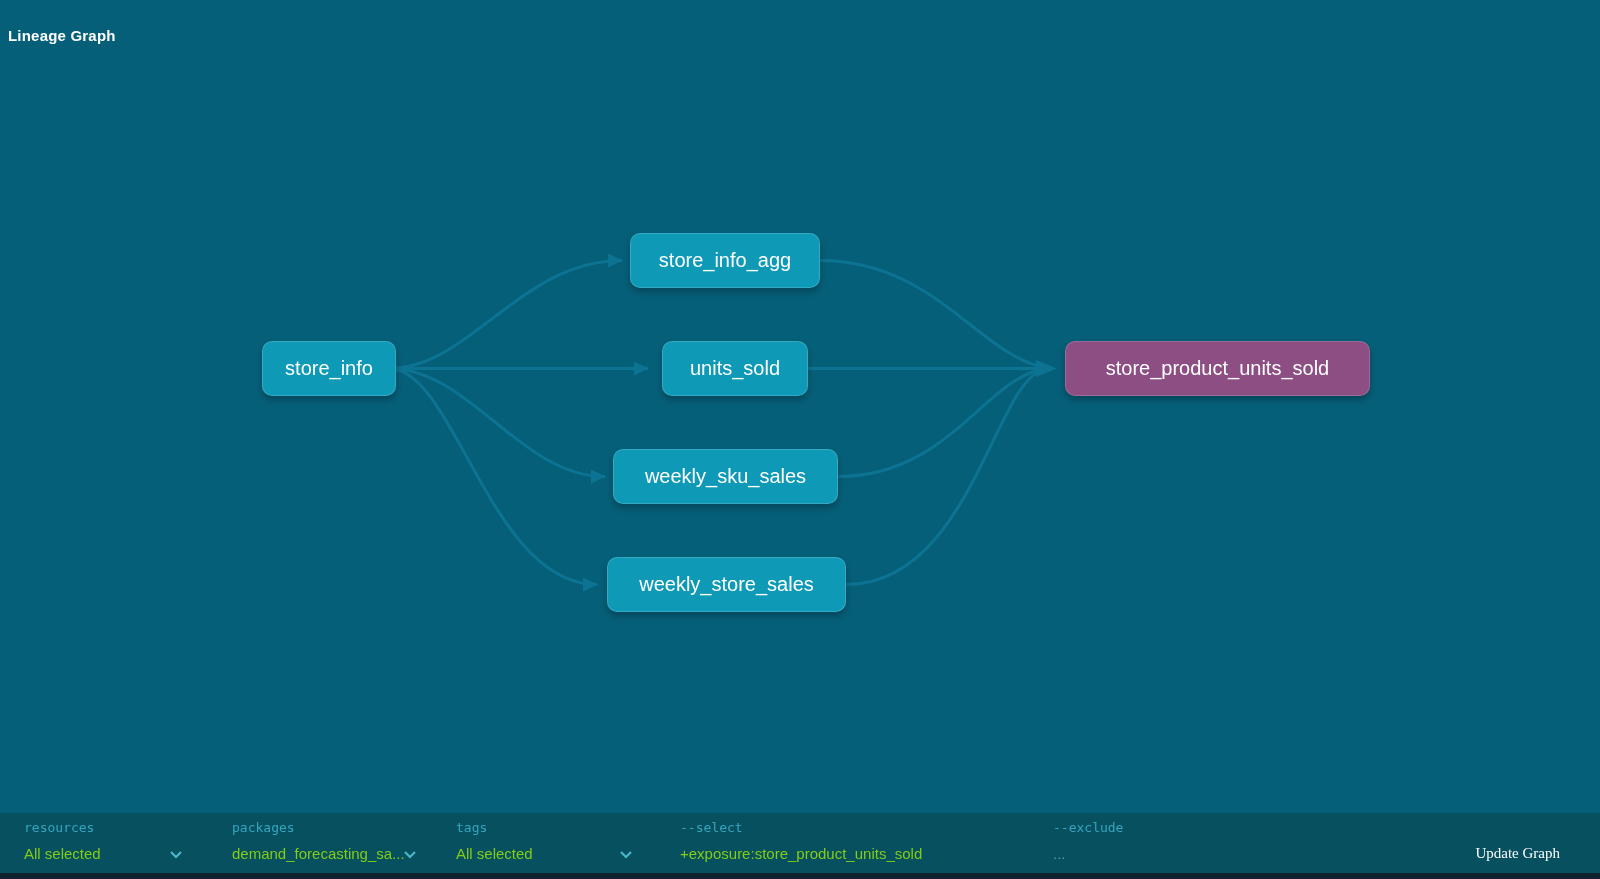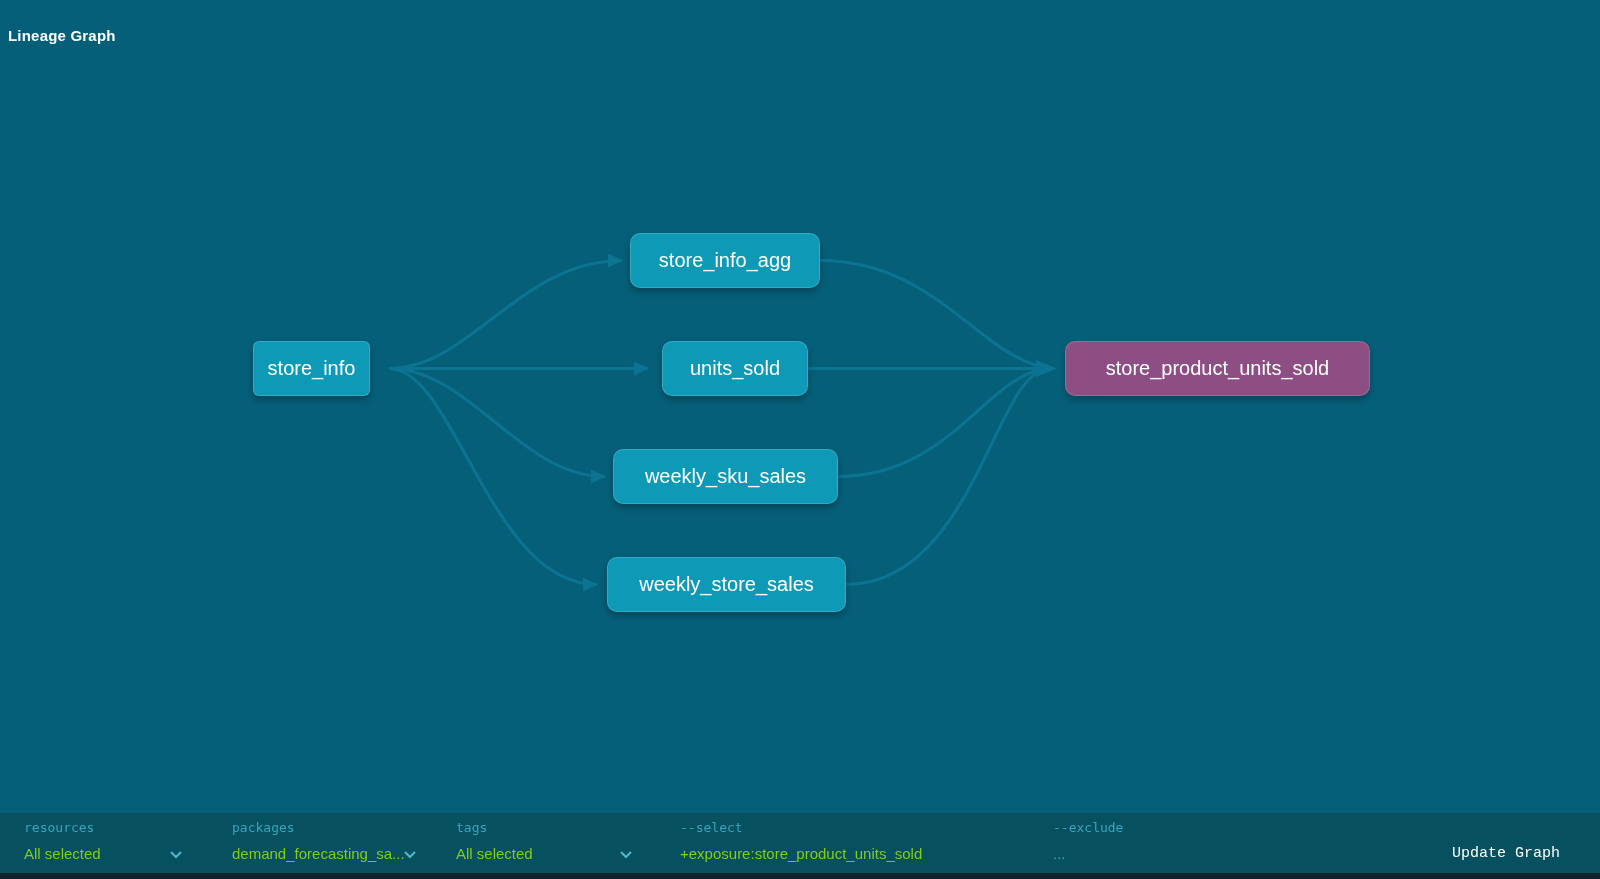--- a/index.html
+++ b/index.html
@@ -59,21 +59,21 @@
     position:absolute;left:0;top:32px;
     font-size:15px;color:#84cc16;
     white-space:nowrap;overflow:hidden;text-overflow:ellipsis;
     max-width:100%;
   }
   .fvalue.dim{color:var(--dim);}
   .chev{position:absolute;top:38px;width:12px;height:8px;}
   .update-btn{
     position:absolute;right:40px;top:32px;
     font-size:15px;color:#fff;background:none;border:none;
-    font-family:Liberation Mono, monospace;
+    font-family:Liberation Serif, serif;
     cursor:pointer;
   }
 </style>
 </head>
 <body>
 
 <div class="canvas">
   <svg class="edges" width="1600" height="813">
     <defs>
       <marker id="arrow" markerUnits="userSpaceOnUse" markerWidth="17" markerHeight="15" refX="14" refY="7" orient="auto">
@@ -84,21 +84,21 @@
     <path class="edge" d="M389,368.5 L648,368.5" marker-end="url(#arrow)"></path>
     <path class="edge" d="M389,368.5 C470,368.5 520,476.5 605,476.5" marker-end="url(#arrow)"></path>
     <path class="edge" d="M389,368.5 C455,368.5 490,584.5 597,584.5" marker-end="url(#arrow)"></path>
     <path class="edge" d="M820,260.5 C930,260.5 975,348 1038,366"></path>
     <path class="edge" d="M808,368.5 L1038,368.5"></path>
     <path class="edge" d="M838,476.5 C945,476.5 983,384 1038,370.5"></path>
     <path class="edge" d="M846,584.5 C965,584.5 993,396 1038,372"></path>
     <polygon points="1036,360 1057,368.5 1036,377" class="arrowfill"></polygon>
   </svg>
 
-  <div class="node" style="left: 253px; top: 341px; width: 117px; height: 55px; background: rgb(14, 154, 183); border-radius: 6px;">
+  <div class="node" style="left: 262px; top: 341px; width: 134px; height: 55px; background: rgb(14, 154, 183);">
     <span>store_info</span>
   </div>
   <div class="node" style="left: 630px; top: 233px; width: 190px; height: 55px; background: rgb(14, 154, 183); text-align: right;">
     <span>store_info_agg</span>
   </div>
   <div class="node" style="left: 662px; top: 341px; width: 146px; height: 55px; background: rgb(14, 154, 183);">
     <span>units_sold</span>
   </div>
   <div class="node" style="left: 613px; top: 449px; width: 225px; height: 55px; background: rgb(14, 154, 183);">
     <span>weekly_sku_sales</span>

